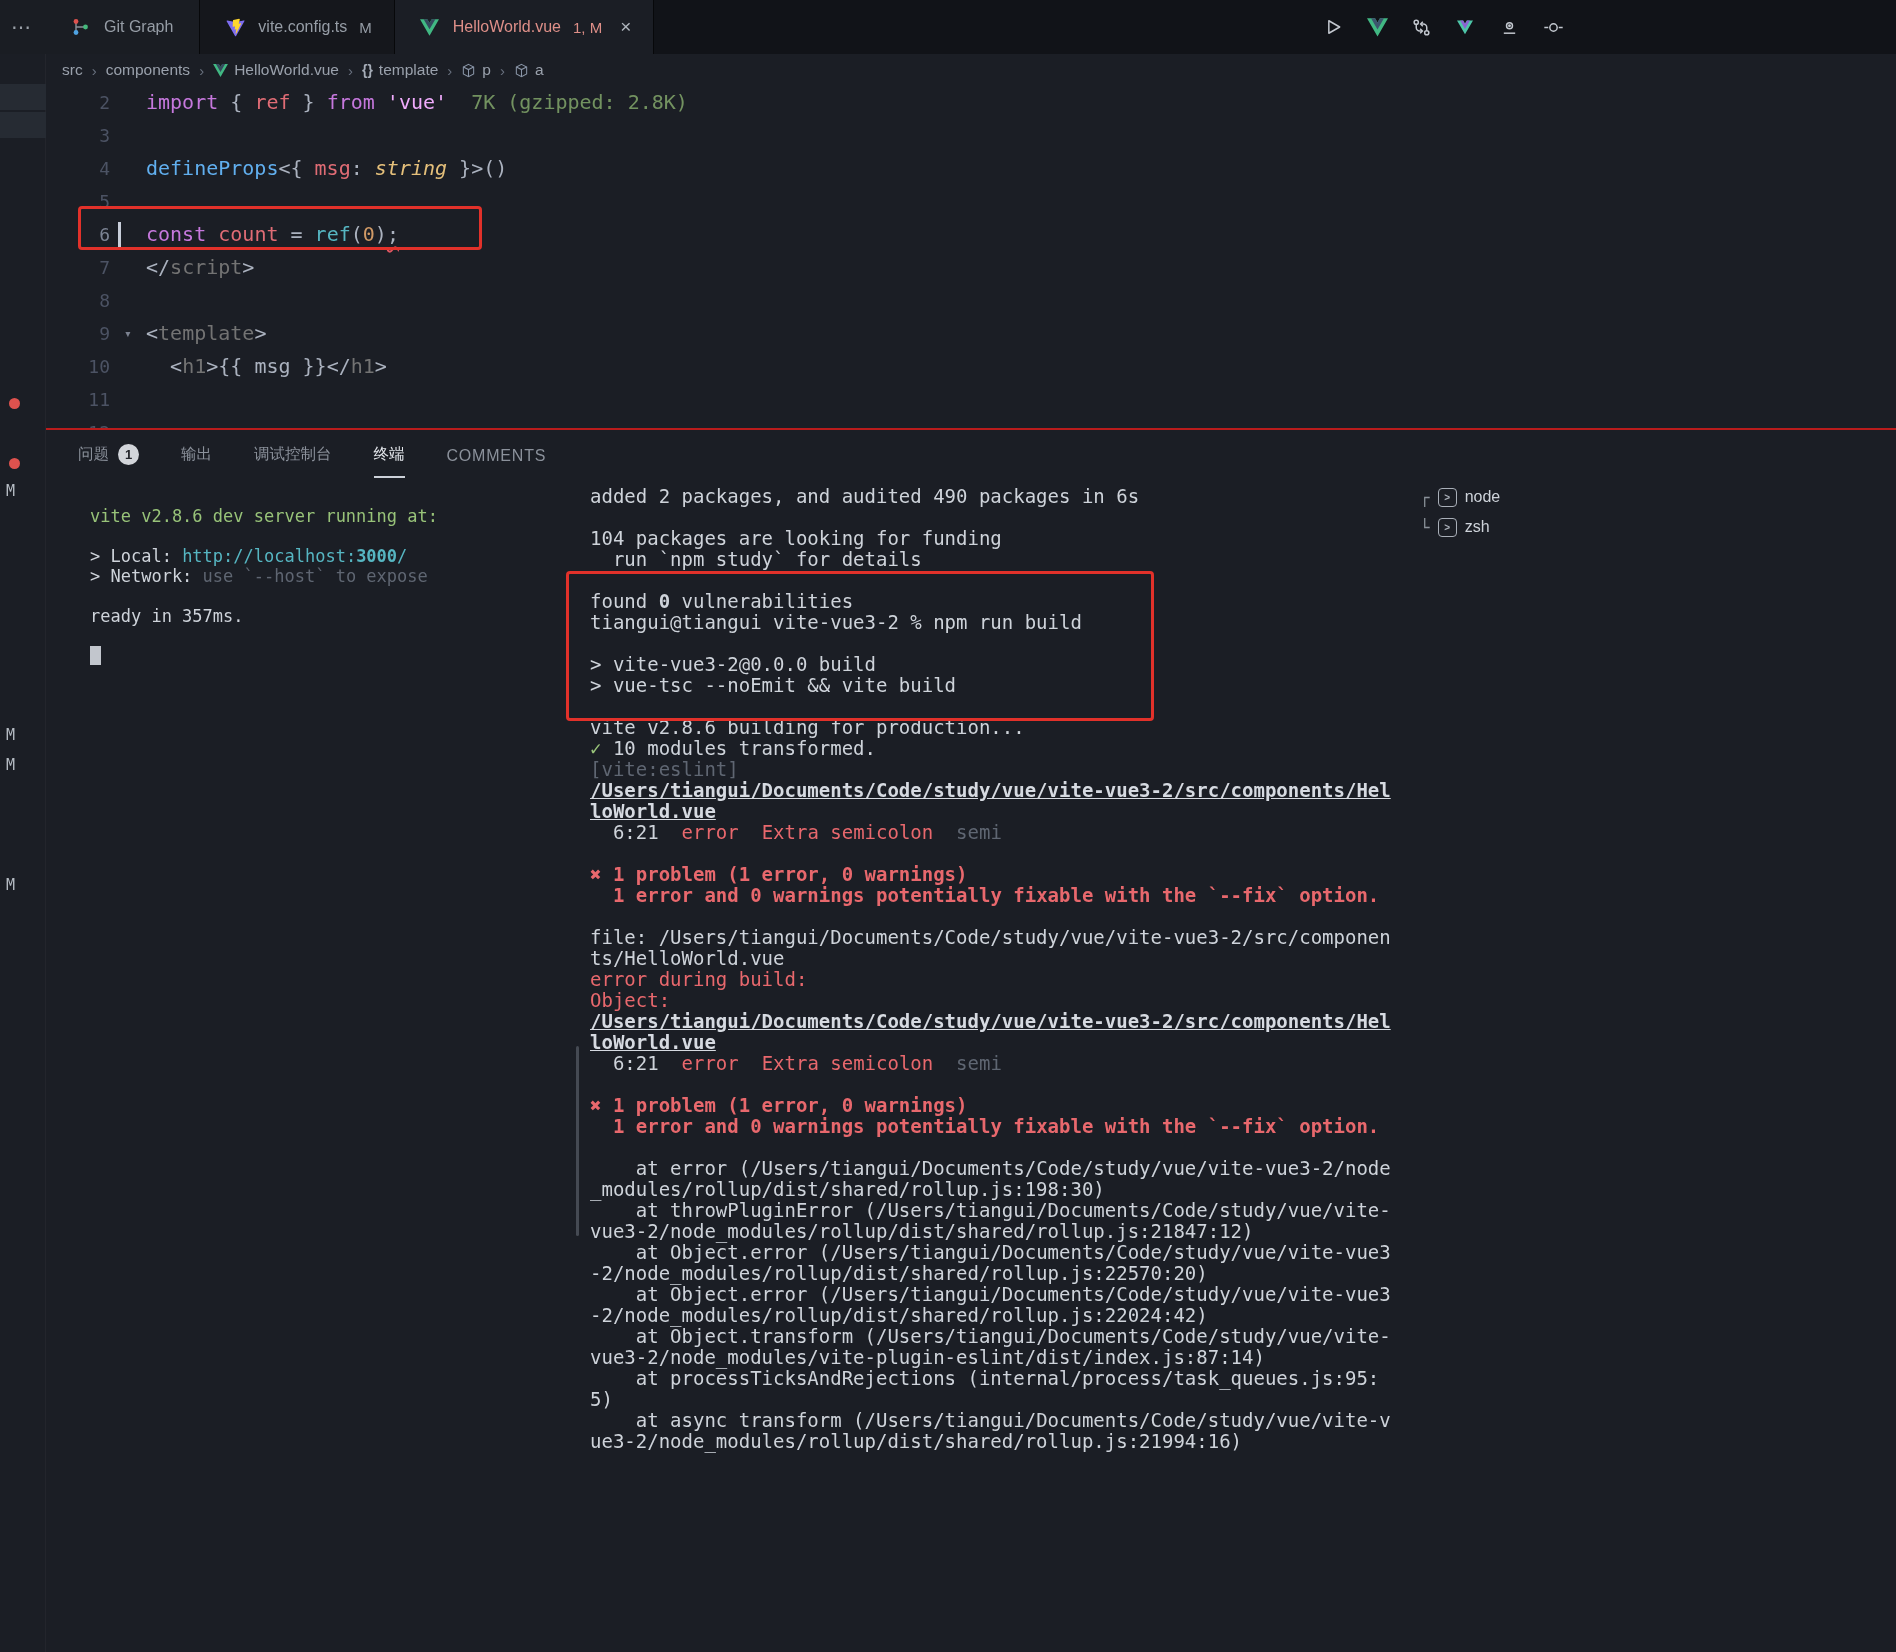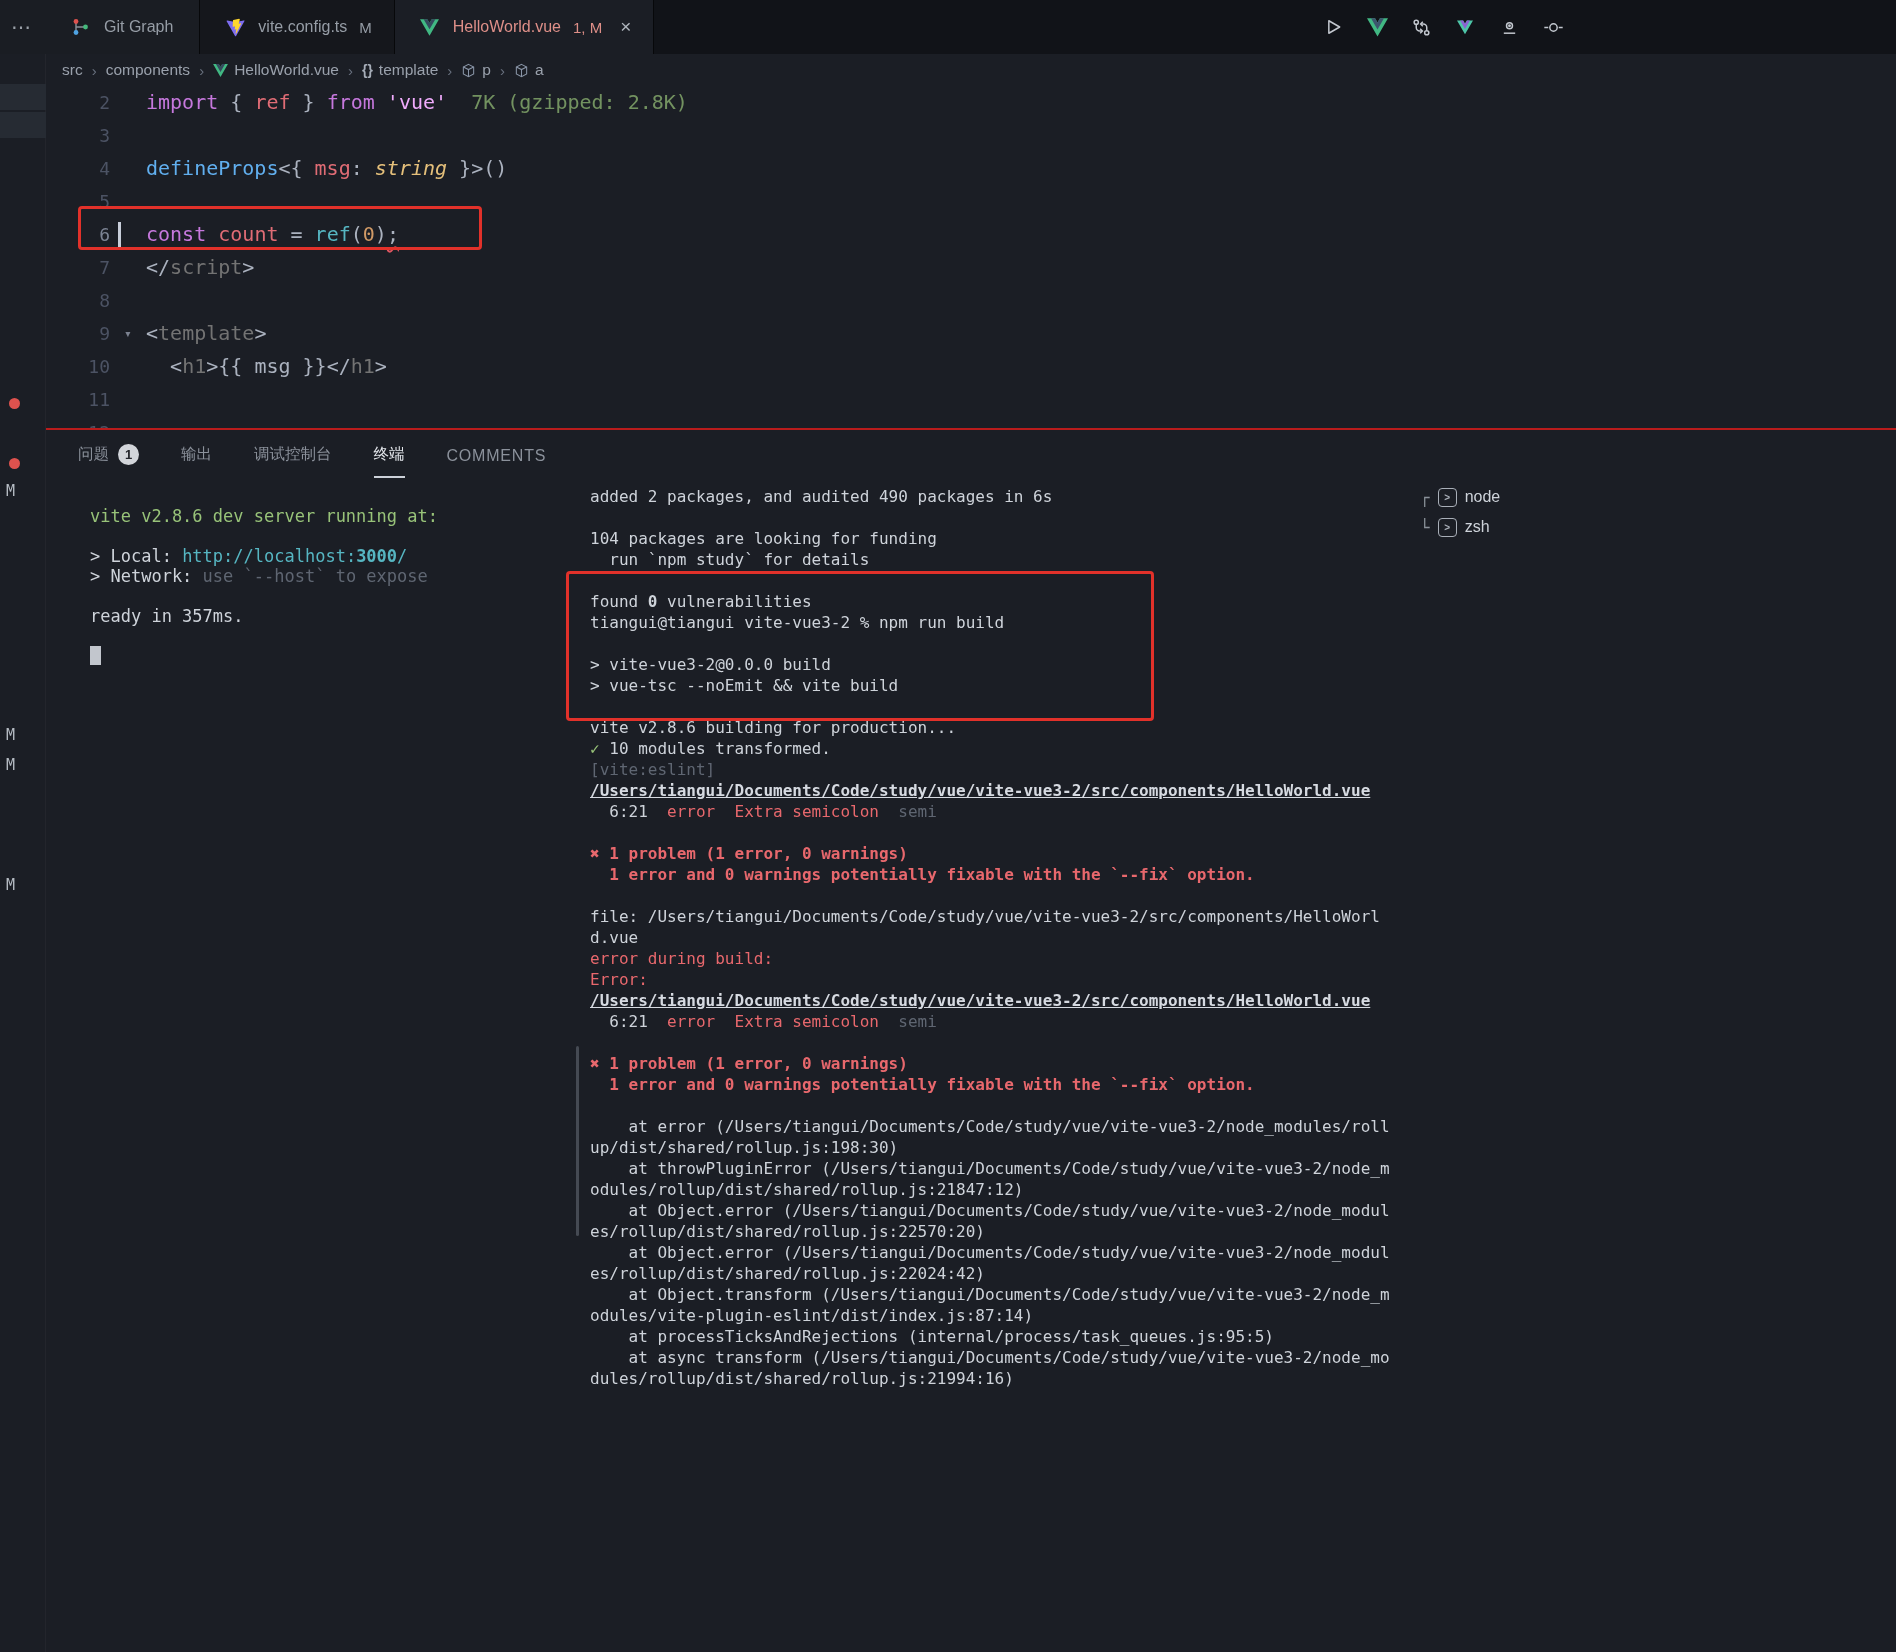--- a/index.html
+++ b/index.html
@@ -58,21 +58,21 @@
   .ptabs { height:48px; display:flex; align-items:flex-end; gap:42px; padding-left:32px; font-size:15.5px; color:#8b919b; }
   .ptab { padding-bottom:11px; border-bottom:2px solid transparent; display:flex; align-items:center; gap:9px; cursor:pointer; }
   .ptab.active { color:#e4e7ec; border-bottom-color:#ccd1d9; }
   .ptab.caps { font-size:16px; letter-spacing:.8px; }
   .pbadge { width:21px; height:21px; border-radius:50%; background:#d2d5da; color:#23262c; font-size:13px; font-weight:bold; display:flex; align-items:center; justify-content:center; }
 
   .term { position:absolute; font-family:"DejaVu Sans Mono", monospace; color:#ced3da; }
   .term .tl { white-space:pre-wrap; word-break:break-all; }
   .term-left  { left:44px;  top:76px; width:492px; font-size:17px; line-height:20px; }
   .term-left .tl { min-height:20px; }
-  .term-right { left:544px; top:56px; width:802px; font-size:16px; line-height:21px; }
+  .term-right { left:544px; top:56px; width:802px; font-size:19px; line-height:21px; }
   .term-right .tl { min-height:21px; }
 
   .proc-list { position:absolute; left:1374px; top:52px; width:210px; font-size:16px; color:#ced3da; }
   .proc-row { display:flex; align-items:center; gap:8px; height:30px; cursor:pointer; }
   .proc-branch { color:#8a9199; font:16px "DejaVu Sans Mono", monospace; }
   .proc-icon { width:19px; height:19px; border:1.5px solid #a9afb8; border-radius:4px; color:#a9afb8; font-size:10px; font-weight:bold; display:flex; align-items:center; justify-content:center; }
 
   .pane-sash { position:absolute; left:530px; top:616px; width:3px; height:190px; background:#454a53; border-radius:2px; cursor:col-resize; }
 
   
@@ -329,21 +329,21 @@
       <div class="tl"><span class="grn">✓</span><span> 10 modules transformed.</span></div>
       <div class="tl"><span class="dim">[vite:eslint]</span></div>
       <div class="tl"><span class="link">/Users/tiangui/Documents/Code/study/vue/vite-vue3-2/src/components/HelloWorld.vue</span></div>
       <div class="tl"><span>  6:21  </span><span class="err">error</span><span>  </span><span class="err">Extra semicolon</span><span>  </span><span class="dim">semi</span></div>
       <div class="tl">&nbsp;</div>
       <div class="tl"><span class="errb">✖ 1 problem (1 error, 0 warnings)</span></div>
       <div class="tl"><span class="errb">  1 error and 0 warnings potentially fixable with the `--fix` option.</span></div>
       <div class="tl">&nbsp;</div>
       <div class="tl"><span>file: /Users/tiangui/Documents/Code/study/vue/vite-vue3-2/src/components/HelloWorld.vue</span></div>
       <div class="tl"><span class="err">error during build:</span></div>
-      <div class="tl"><span class="err">Error:</span></div>
+      <div class="tl"><span class="err">Object:</span></div>
       <div class="tl"><span class="link">/Users/tiangui/Documents/Code/study/vue/vite-vue3-2/src/components/HelloWorld.vue</span></div>
       <div class="tl"><span>  6:21  </span><span class="err">error</span><span>  </span><span class="err">Extra semicolon</span><span>  </span><span class="dim">semi</span></div>
       <div class="tl">&nbsp;</div>
       <div class="tl"><span class="errb">✖ 1 problem (1 error, 0 warnings)</span></div>
       <div class="tl"><span class="errb">  1 error and 0 warnings potentially fixable with the `--fix` option.</span></div>
       <div class="tl">&nbsp;</div>
       <div class="tl"><span>    at error (/Users/tiangui/Documents/Code/study/vue/vite-vue3-2/node_modules/rollup/dist/shared/rollup.js:198:30)</span></div>
       <div class="tl"><span>    at throwPluginError (/Users/tiangui/Documents/Code/study/vue/vite-vue3-2/node_modules/rollup/dist/shared/rollup.js:21847:12)</span></div>
       <div class="tl"><span>    at Object.error (/Users/tiangui/Documents/Code/study/vue/vite-vue3-2/node_modules/rollup/dist/shared/rollup.js:22570:20)</span></div>
       <div class="tl"><span>    at Object.error (/Users/tiangui/Documents/Code/study/vue/vite-vue3-2/node_modules/rollup/dist/shared/rollup.js:22024:42)</span></div>

